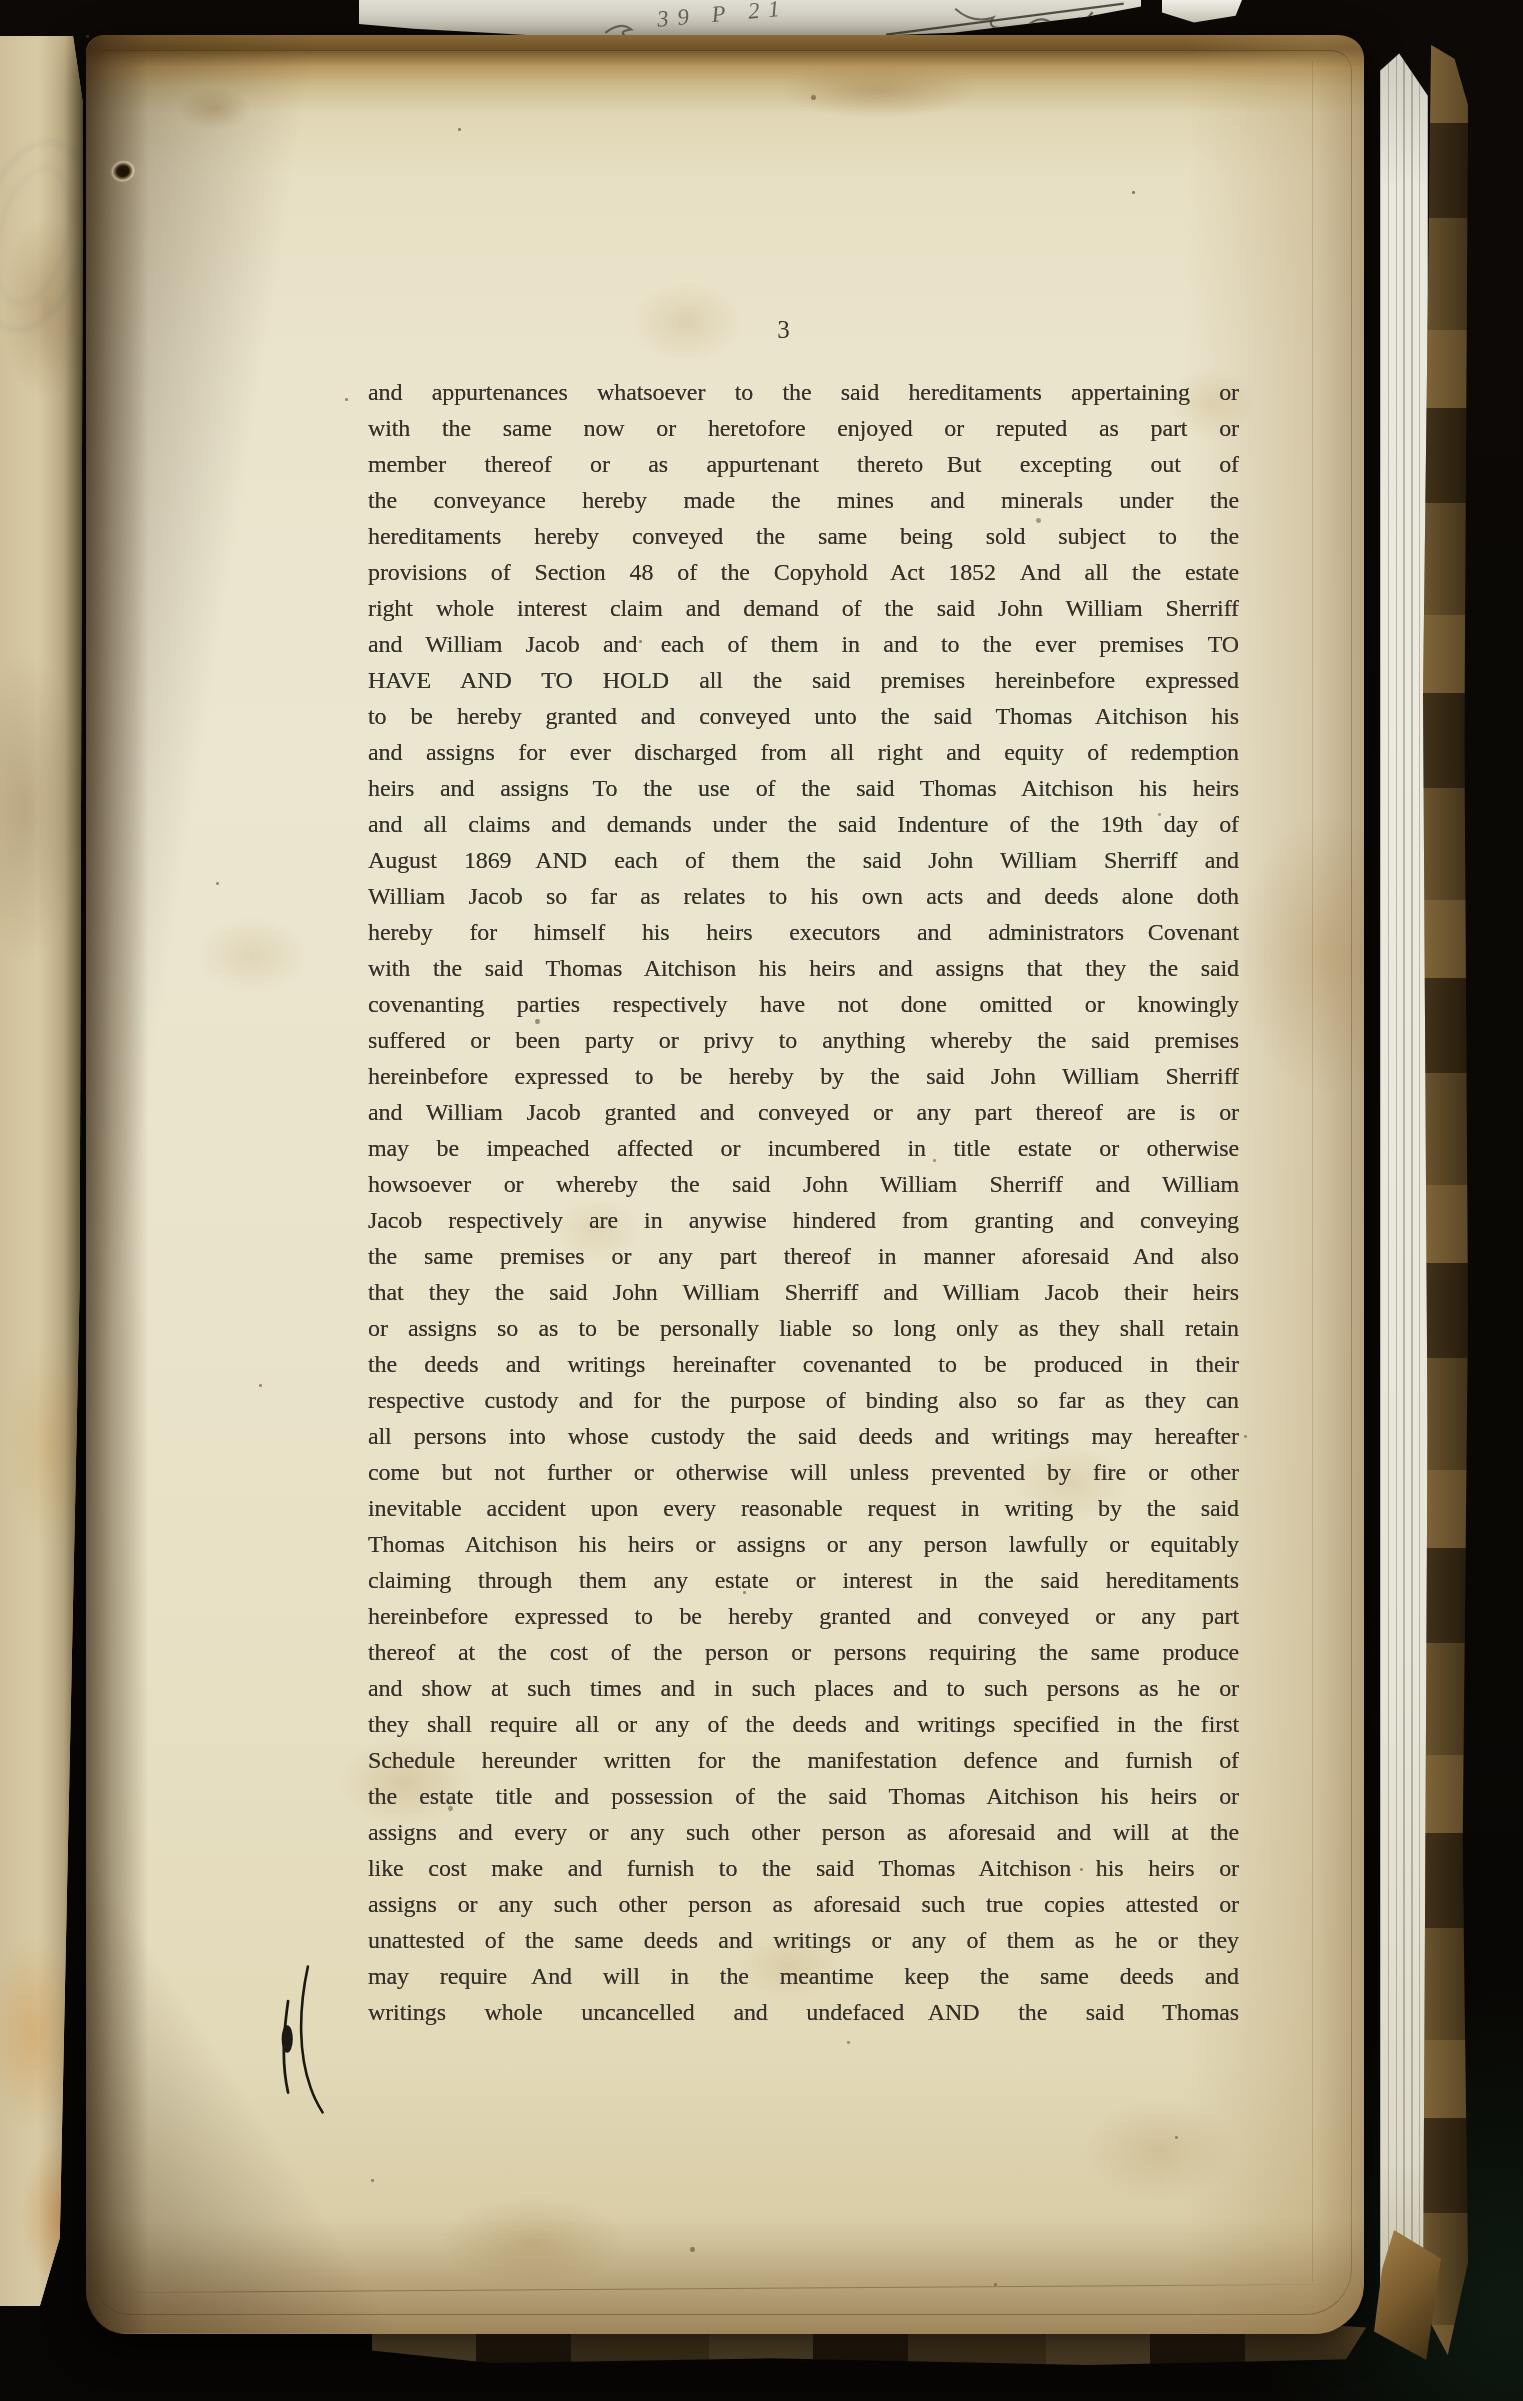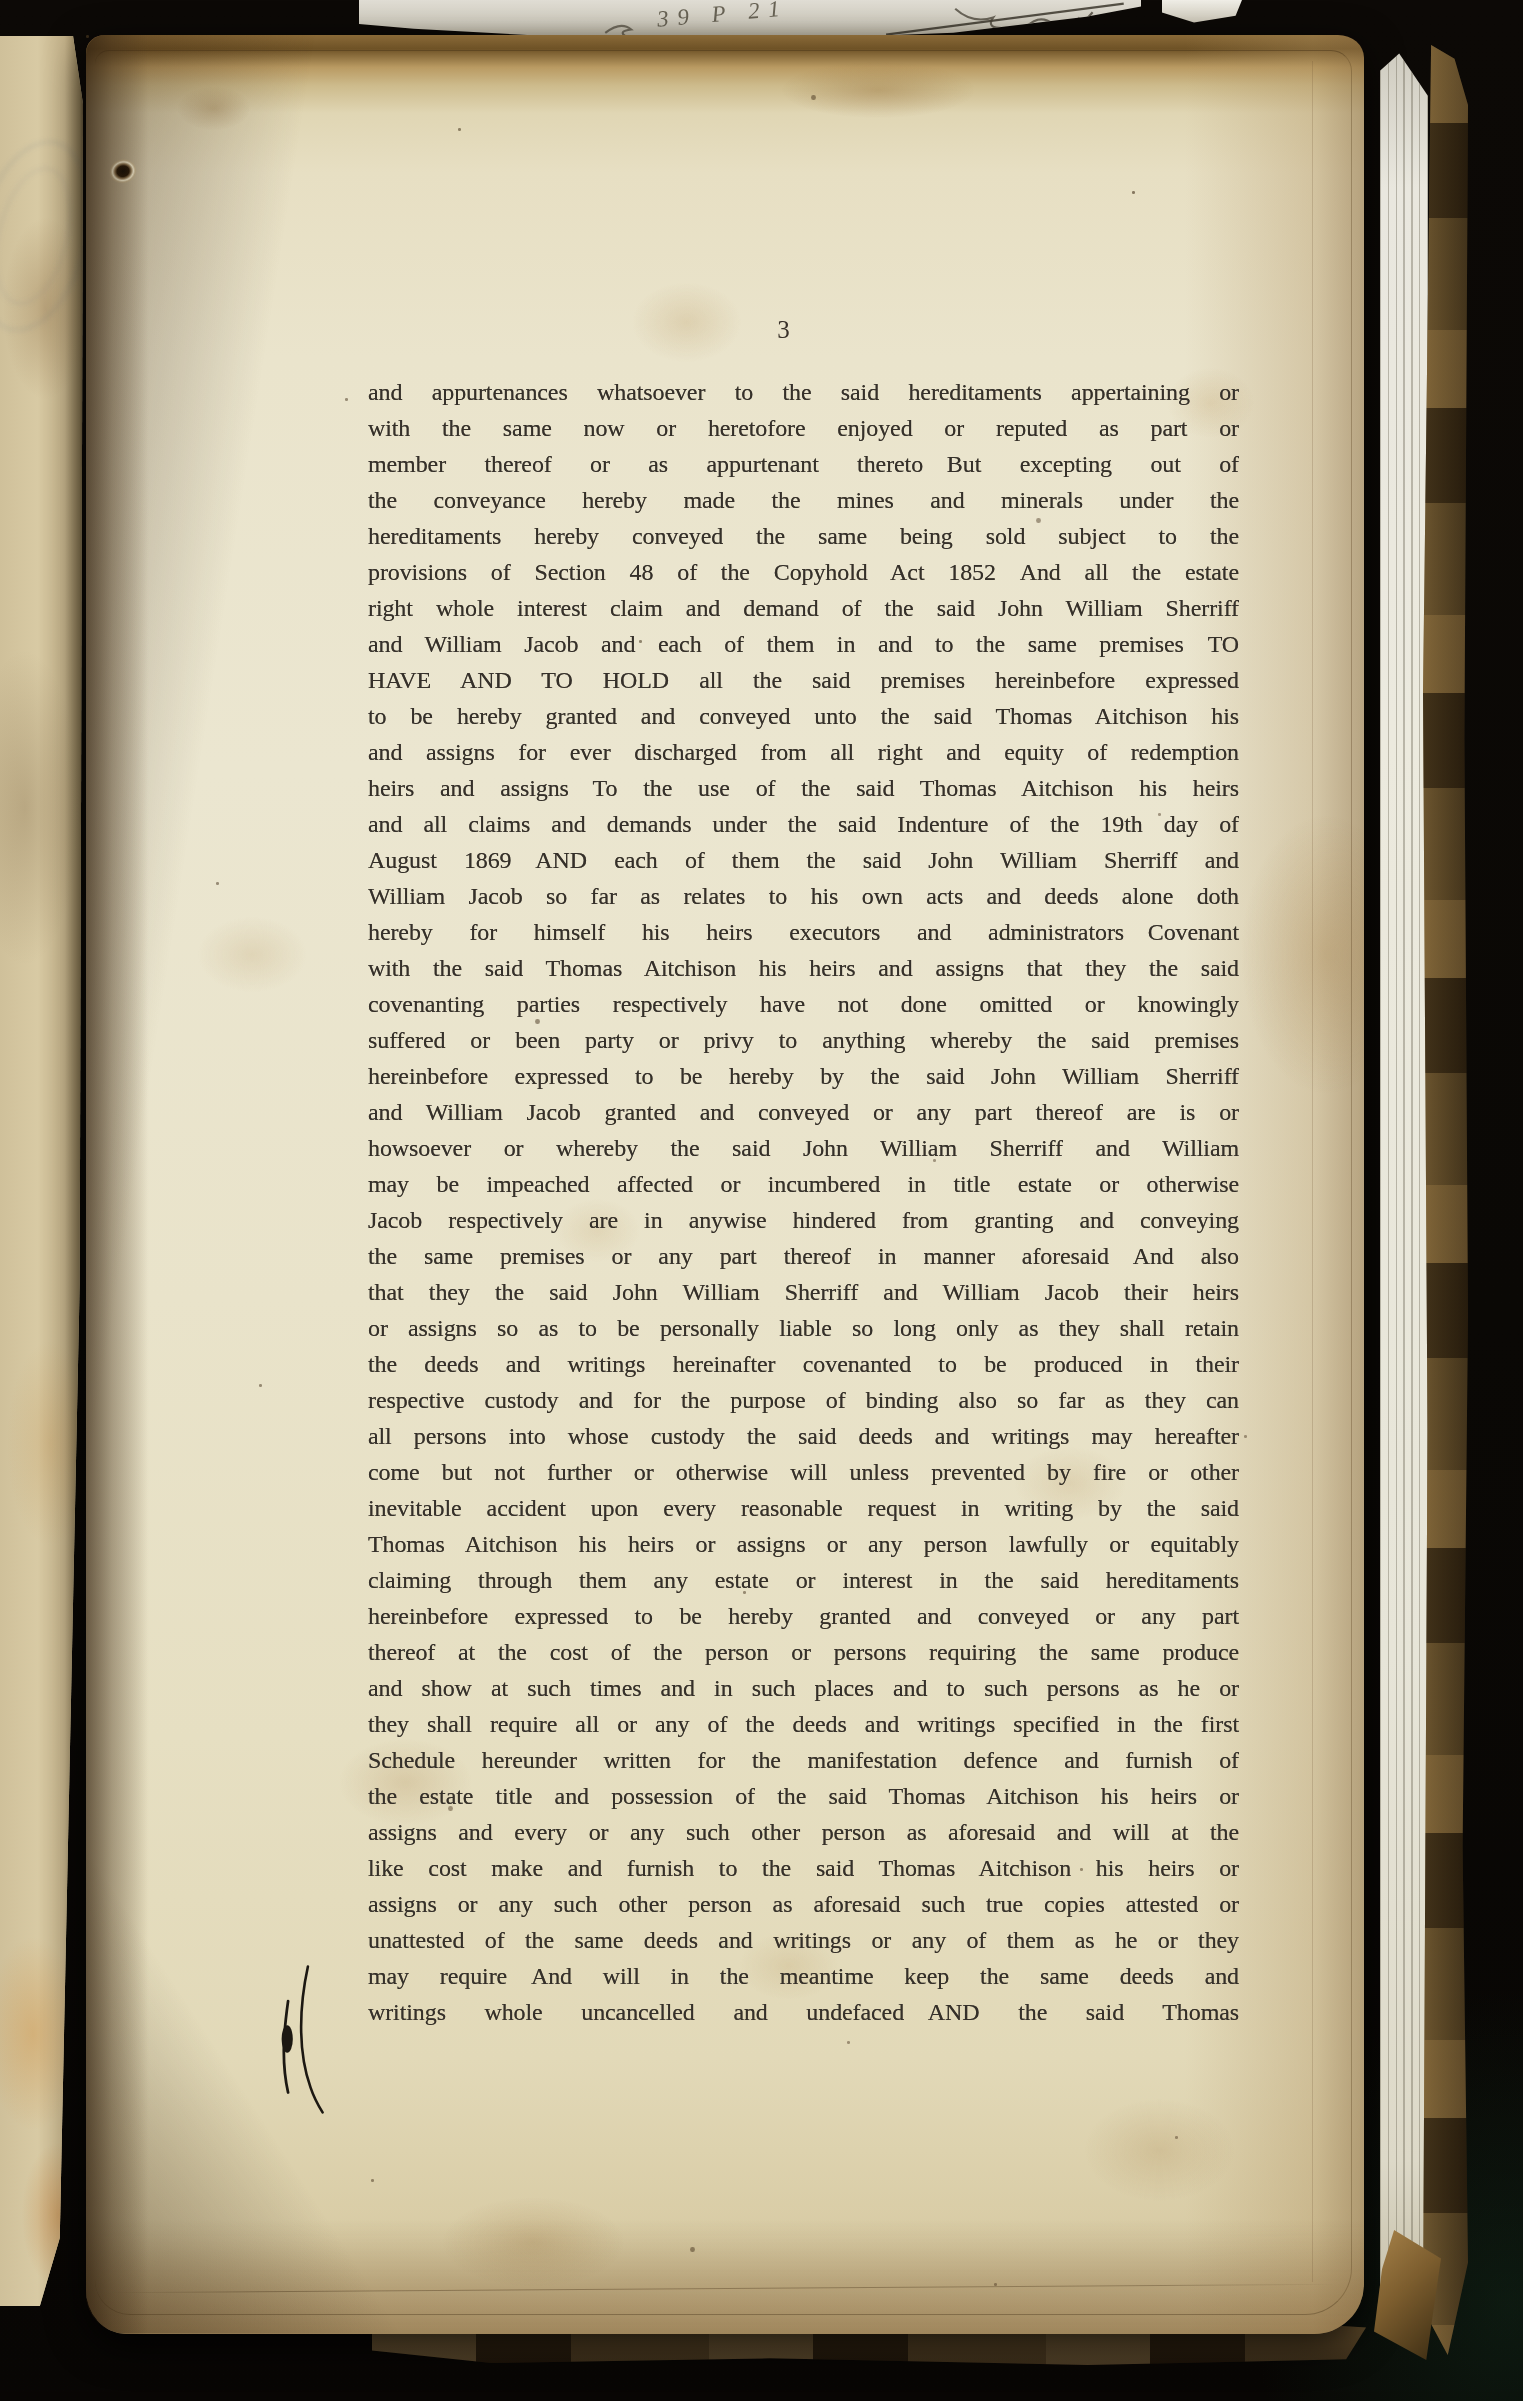--- a/index.html
+++ b/index.html
@@ -207,36 +207,36 @@
     <div class="page-number">3</div>
 
     <div class="text-block">
         <div class="text-line">and appurtenances whatsoever to the said hereditaments appertaining or</div>
         <div class="text-line">with the same now or heretofore enjoyed or reputed as part or</div>
         <div class="text-line">member thereof or as appurtenant thereto  But excepting out of</div>
         <div class="text-line">the conveyance hereby made the mines and minerals under the</div>
         <div class="text-line">hereditaments hereby conveyed the same being sold subject to the</div>
         <div class="text-line">provisions of Section 48 of the Copyhold Act 1852  And all the estate</div>
         <div class="text-line">right whole interest claim and demand of the said John William Sherriff</div>
-        <div class="text-line">and William Jacob and each of them in and to the same premises  TO</div>
+        <div class="text-line">and William Jacob and each of them in and to the ever premises  TO</div>
         <div class="text-line">HAVE AND TO HOLD all the said premises hereinbefore expressed</div>
         <div class="text-line">to be hereby granted and conveyed unto the said Thomas Aitchison his</div>
         <div class="text-line">and assigns for ever discharged from all right and equity of redemption</div>
         <div class="text-line">heirs and assigns  To the use of the said Thomas Aitchison his heirs</div>
         <div class="text-line">and all claims and demands under the said Indenture of the 19th day of</div>
         <div class="text-line">August 1869  AND each of them the said John William Sherriff and</div>
         <div class="text-line">William Jacob so far as relates to his own acts and deeds alone doth</div>
         <div class="text-line">hereby for himself his heirs executors and administrators  Covenant</div>
         <div class="text-line">with the said Thomas Aitchison his heirs and assigns that they the said</div>
         <div class="text-line">covenanting parties respectively have not done omitted or knowingly</div>
         <div class="text-line">suffered or been party or privy to anything whereby the said premises</div>
         <div class="text-line">hereinbefore expressed to be hereby by the said John William Sherriff</div>
         <div class="text-line">and William Jacob granted and conveyed or any part thereof are is or</div>
+        <div class="text-line">may be impeached affected or incumbered in title estate or otherwise</div>
         <div class="text-line">howsoever or whereby the said John William Sherriff and William</div>
-        <div class="text-line">may be impeached affected or incumbered in title estate or otherwise</div>
         <div class="text-line">Jacob respectively are in anywise hindered from granting and conveying</div>
         <div class="text-line">the same premises or any part thereof in manner aforesaid  And also</div>
         <div class="text-line">that they the said John William Sherriff and William Jacob their heirs</div>
         <div class="text-line">or assigns so as to be personally liable so long only as they shall retain</div>
         <div class="text-line">the deeds and writings hereinafter covenanted to be produced in their</div>
         <div class="text-line">respective custody and for the purpose of binding also so far as they can</div>
         <div class="text-line">all persons into whose custody the said deeds and writings may hereafter</div>
         <div class="text-line">come but not further or otherwise will unless prevented by fire or other</div>
         <div class="text-line">inevitable accident upon every reasonable request in writing by the said</div>
         <div class="text-line">Thomas Aitchison his heirs or assigns or any person lawfully or equitably</div>

